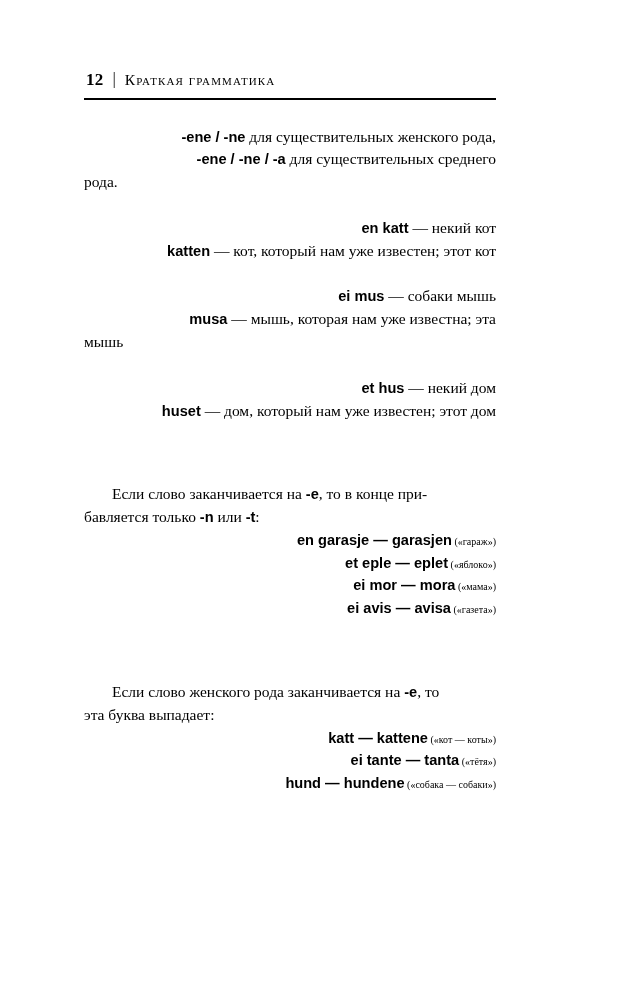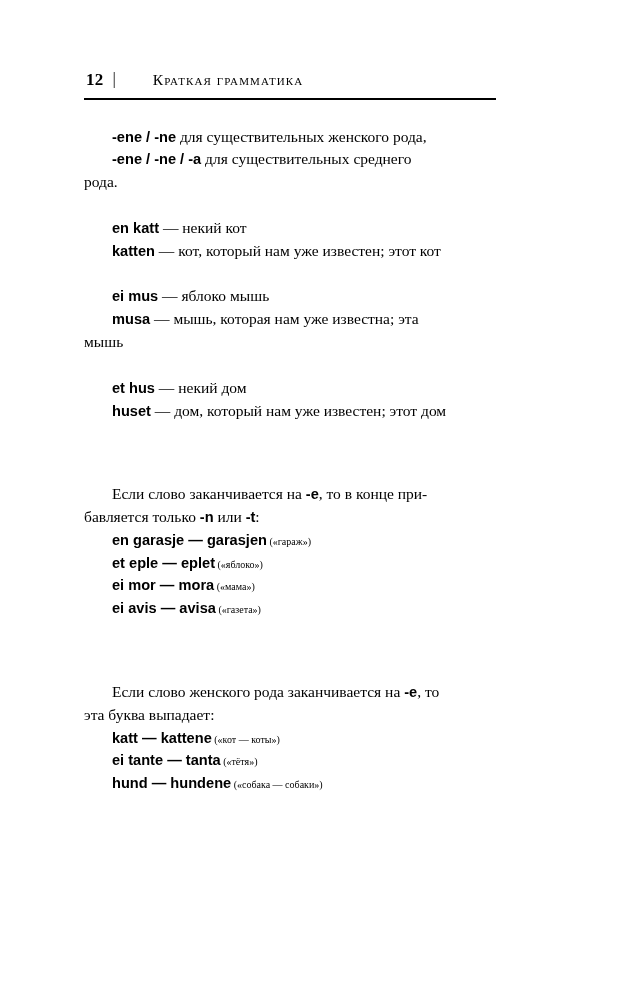--- a/index.html
+++ b/index.html
@@ -40,21 +40,20 @@
     color: #111;
     position: relative;
     top: -1px;
   }
   .header-title {
     font-family: "Liberation Serif", serif;
     font-size: 15.5px;
     letter-spacing: 1.1px;
     font-variant: small-caps;
     text-transform: none;
-    margin-left: 28px;
   }
   .rule {
     margin-top: 8px;
     height: 1.5px;
     background: #000;
     width: 100%;
   }
   
   .content {
     margin-top: 26px;
@@ -71,20 +70,21 @@
   p {
     margin: 0;
   }
   .nor {
     font-family: "Liberation Sans", sans-serif;
     font-weight: bold;
     font-size: 14.6px;
   }
   .line-pad {
     padding-left: 28px;
+    text-align: right;
   }
   .ru { font-family: "Liberation Serif", serif; }
   .small-ru { font-family: "Liberation Serif", serif; font-size: 10px; }
 </style>
 </head>
 <body>
 
 <div class="page">
 
   <div class="header">
@@ -105,21 +105,21 @@
     <div class="gap-lg"></div>
 
     <div class="blk">
       <p class="line-pad"><span class="nor">en katt</span><span class="ru"> — </span><span class="ru">некий кот</span></p>
       <p class="line-pad"><span class="nor">katten</span><span class="ru"> — </span><span class="ru">кот, который нам уже известен; этот кот</span></p>
     </div>
 
     <div class="gap-lg"></div>
 
     <div class="blk">
-      <p class="line-pad"><span class="nor">ei mus</span><span class="ru"> — </span><span class="ru">яблоко мышь</span></p>
+      <p class="line-pad"><span class="nor">ei mus</span><span class="ru"> — </span><span class="ru">собаки мышь</span></p>
       <p class="line-pad"><span class="nor">musa</span><span class="ru">  —  </span><span class="ru">мышь,  которая  нам  уже  известна;  эта</span></p>
       <p class="ru">мышь</p>
     </div>
 
     <div class="gap-lg"></div>
 
     <div class="blk">
       <p class="line-pad"><span class="nor">et hus</span><span class="ru"> — </span><span class="ru">некий дом</span></p>
       <p class="line-pad"><span class="nor">huset</span><span class="ru"> — </span><span class="ru">дом, который нам уже известен; этот дом</span></p>
     </div>

